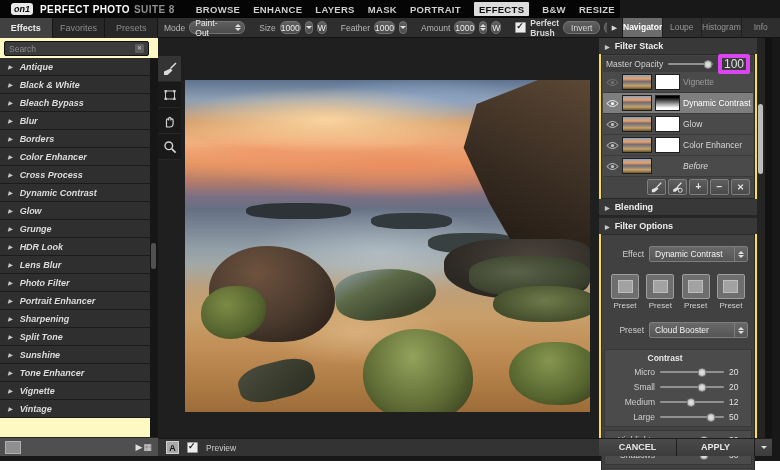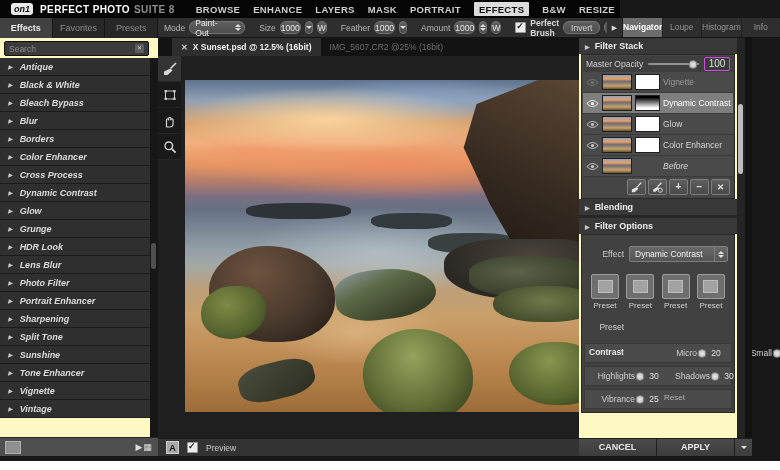--- a/index.html
+++ b/index.html
@@ -91,31 +91,31 @@
   .rock-moss{left:4%;top:62%;width:16%;height:16%;border-radius:50% 40% 55% 45%;background:radial-gradient(at 40% 35%,#7d8b46,#55632f 60%,#39441f 90%);}
   .slab-c{left:37%;top:57%;width:25%;height:15%;transform:rotate(-7deg);border-radius:35% 55% 45% 40%;background:linear-gradient(160deg,#8b9aa0 0%,#5c6a48 35%,#3a4129 80%);}
   .rock-bc{left:44%;top:75%;width:27%;height:28%;border-radius:48% 52% 45% 50%;background:radial-gradient(at 45% 30%,#93a35c,#5f6c35 55%,#38401f 90%);}
   .slab-bl{left:13%;top:85%;width:19%;height:11%;transform:rotate(-14deg);border-radius:40%;background:linear-gradient(150deg,#4a4c3c,#2c2e22);}
   .rocks-r1{left:70%;top:53%;width:30%;height:12%;border-radius:40%;background:radial-gradient(at 40% 40%,#5a6248,#343a28 80%);}
   .rocks-r2{left:76%;top:62%;width:26%;height:11%;border-radius:45%;background:radial-gradient(at 50% 40%,#6e7a4a,#3e4627 85%);}
   .rock-br{left:80%;top:79%;width:22%;height:19%;border-radius:50% 45% 40% 55%;background:radial-gradient(at 45% 30%,#86964f,#57652f 60%,#333c1a 95%);}
   .sand-glow{left:20%;top:66%;width:45%;height:20%;background:radial-gradient(rgba(235,200,150,.5),rgba(235,200,150,0) 70%);}
 
   
-  .rightpanel{position:absolute;left:579px;top:38px;width:173px;height:418px;background:#fef9c3;}
+  .rightpanel{position:absolute;left:599px;top:38px;width:173px;height:418px;background:#fde047;}
   .rp-scroll{position:absolute;right:7px;top:0;width:8px;height:100%;background:#242424;}
   .rp-thumb{position:absolute;left:1px;top:66px;width:5px;height:70px;background:#bdbdbd;border-radius:3px;}
   .rp-edge{position:absolute;right:0;top:0;width:7px;height:100%;background:#121212;}
   .rp-c{position:absolute;left:0;top:0;width:158px;height:418px;}
   .sec-h{height:16px;display:flex;align-items:center;gap:5px;padding-left:6px;font-size:9px;font-weight:bold;color:#ececec;background:#383838;}
   .stack-box{margin:0 2px;background:#454545;border:1px solid #292929;padding:1px;}
   .mo-row{height:16px;display:flex;align-items:center;font-size:8.5px;color:#cfcfcf;padding:0 3px;background:#3e3e3e;}
   .sl-track{position:relative;flex:1;height:2px;background:#919191;border-radius:1px;margin:0 5px;}
   .sl-handle{position:absolute;top:-3.5px;width:9px;height:9px;border-radius:50%;background:radial-gradient(#e8e8e8,#b5b5b5);border:1px solid #7c7c7c;transform:translateX(-50%);box-sizing:border-box;}
-  .mo-val{width:24px;height:12px;border:1px solid #d946ef;background:#3a3a3a;color:#e0e0e0;font-size:10px;text-align:center;line-height:12px;border-radius:2px;}
+  .mo-val{width:24px;height:12px;border:4px solid #d946ef;background:#3a3a3a;color:#e0e0e0;font-size:12px;text-align:center;line-height:12px;border-radius:2px;}
   .layer-row{height:20px;display:flex;align-items:center;gap:3px;padding:0 2px;background:#4a4a4a;border-bottom:1px solid #3a3a3a;}
   .layer-row.sel{background:#7e7e7e;}
   .eye{width:14px;display:flex;justify-content:center;}
   .layer-row.dim .eye{opacity:.35;}
   .thumb{width:30px;height:16px;border:1px solid #1f1f1f;box-sizing:border-box;background:
     linear-gradient(180deg,#8ea3c0 0%,#e8a266 28%,#7a6a72 45%,#8c8478 60%,#caa36a 78%,#66552e 100%);}
   .mask{width:25px;height:16px;border:1px solid #1f1f1f;box-sizing:border-box;background:#fff;}
   .mask-grad{background:linear-gradient(#000 10%,#fff 85%);}
   .mask-none{background:transparent;border-color:transparent;}
   .lname{font-size:8.5px;color:#d6d6d6;white-space:nowrap;}
@@ -127,25 +127,25 @@
   .gap{height:3px;background:#262626;}
   .opt-box{margin:0 2px;background:#414141;padding:3px 2px;display:flex;flex-direction:column;gap:3px;border:1px solid #292929;}
   .row-dd{display:flex;align-items:center;gap:5px;font-size:8.5px;color:#cfcfcf;padding:8px 4px;}
   .dd-label{width:36px;text-align:right;flex:none;}
   .rp-dd{flex:1;height:14px;background:linear-gradient(#696969,#555);border:1px solid #7e7e7e;border-radius:2px;display:flex;align-items:center;padding-left:5px;font-size:8.5px;color:#f2f2f2;}
   .rp-dd .stp{margin-left:auto;width:12px;align-self:stretch;border-left:1px solid #7e7e7e;display:flex;flex-direction:column;align-items:center;justify-content:center;gap:1px;}
   .presets{display:flex;justify-content:space-between;padding:1px 7px;}
   .preset{display:flex;flex-direction:column;align-items:center;gap:2px;font-size:8px;color:#d2d2d2;}
   .pbox{width:26px;height:23px;background:#6e6e6e;border:1px solid #9d9d9d;border-radius:2px;display:flex;align-items:center;justify-content:center;}
   .pbox::after{content:"";width:13px;height:11px;background:#a2a2a2;border:1px solid #bdbdbd;}
-  .sub-box{background:#4b4b4b;border:1px solid #383838;padding:2px 4px;display:flex;gap:1px;}
+  .sub-box{background:#4b4b4b;border:1px solid #383838;padding:2px 4px;display:flex;flex-direction:column;gap:1px;}
   .sub-h{font-size:8.5px;font-weight:bold;color:#e8e8e8;text-align:center;padding-right:26px;height:12px;line-height:12px;}
   .srow{display:flex;align-items:center;height:14px;font-size:8.5px;color:#cfcfcf;}
   .slabel{width:46px;text-align:right;flex:none;}
-  .sval{width:18px;text-align:center;color:#e2e2e2;flex:none;}
+  .sval{width:18px;text-align:left;color:#e2e2e2;flex:none;}
   .reset-row{text-align:right;padding:1px 6px 0 0;font-size:8px;color:#b2b2b2;}
   .rp-bottom{position:absolute;left:0;bottom:0;width:173px;height:17px;display:flex;background:#3d3d3d;border-top:1px solid #1e1e1e;}
   .rb-btn{flex:1;text-align:center;line-height:16px;font-size:9px;font-weight:bold;color:#e8e8e8;border-right:1px solid #1e1e1e;background:linear-gradient(#4a4a4a,#3c3c3c);}
   .rb-dd{width:17px;display:flex;align-items:center;justify-content:center;background:linear-gradient(#4a4a4a,#3c3c3c);}
   svg{display:block;}
 </style>
 </head>
 <body>
 
 <div class="app">
@@ -312,24 +312,20 @@
     <div class="fx-scroll">
         <div class="fx-thumb"></div>
       </div>
     <div class="sidebar-bottom">
       <span class="sb-square"></span>
       <span class="sb-grid">▶▦</span>
     </div>
   </div>
 
   <div class="canvasarea">
-    <div class="doc-tabs">
-      <div class="doc-tab active"><span class="tab-x">✕</span><span>X Sunset.psd @ 12.5% (16bit)</span></div>
-      <div class="doc-tab"><span>IMG_5607.CR2 @25% (16bit)</span></div>
-    </div>
 
     <div class="tools">
       <div class="tool active">
         <svg width="14" height="14" viewBox="0 0 14 14">
             <path d="M13 1 L7.5 6.5" stroke="#d8d8d8" stroke-width="1.6" fill="none"></path>
             <path d="M7.5 6.5 L9.5 8.5 L4.5 13 L1 13 L1 9.5 Z" fill="#d8d8d8"></path>
           </svg>
       </div>
       <div class="tool">
         <svg width="14" height="14" viewBox="0 0 14 14">
@@ -512,20 +508,27 @@
               <span>Preset</span>
             </div>
           <div class="preset">
               <span class="pbox"></span>
               <span>Preset</span>
             </div>
         </div>
 
         <div class="row-dd">
           <span class="dd-label">Preset</span>
+          <div class="rp-dd">
+            <span>Cloud Booster</span>
+            <span class="stp">
+                <span class="tri-up"></span>
+                <span class="tri-dn"></span>
+              </span>
+          </div>
         </div>
 
         <div class="sub-box">
           <div class="sub-h">Contrast</div>
           <div class="srow">
             <span class="slabel">Micro</span>
             <span class="sl-track">
                 <span class="sl-handle" style="left: 65%;"></span>
               </span>
             <span class="sval">20</span>

